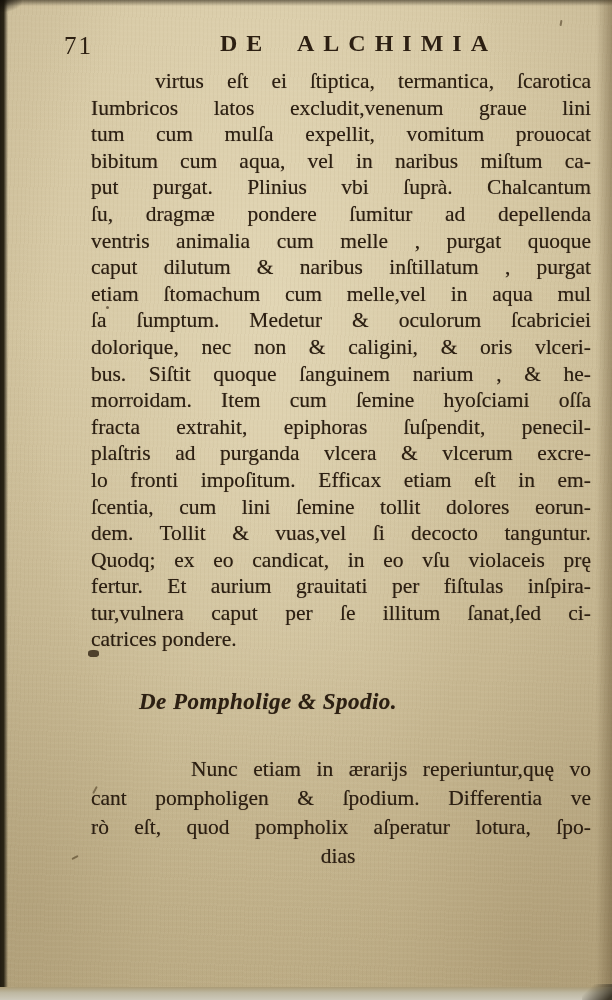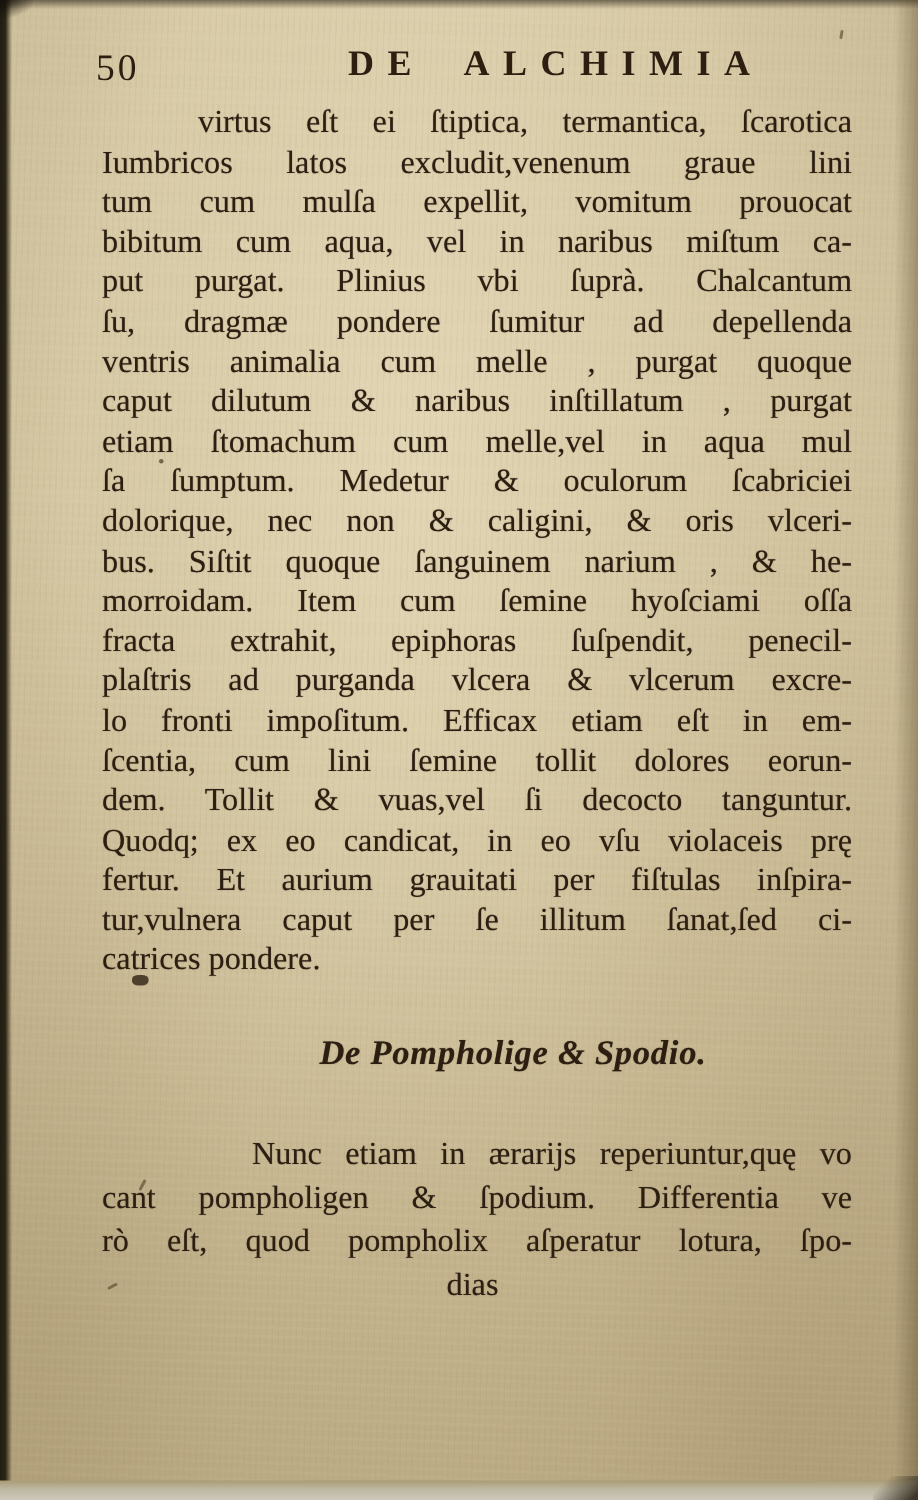--- a/index.html
+++ b/index.html
@@ -17,33 +17,33 @@
     background-image:
       repeating-linear-gradient(92deg, rgba(125,102,62,0.05) 0 1px, rgba(0,0,0,0) 1px 4px),
       repeating-linear-gradient(2deg, rgba(235,225,195,0.06) 0 2px, rgba(0,0,0,0) 2px 6px);
   }
   .vignette{
     position:absolute;inset:0;pointer-events:none;
     background:radial-gradient(ellipse at 48% 38%, rgba(0,0,0,0) 55%, rgba(88,68,38,0.14) 100%);
   }
   .header{position:absolute;top:28px;left:64px;right:28px;height:34px;color:#2c1f12;}
   .folio{position:absolute;left:0;top:4px;font-size:25px;letter-spacing:2px;}
-  .running-title{position:absolute;left:168px;top:2px;font-size:24px;letter-spacing:9px;word-spacing:12px;font-weight:600;}
+  .running-title{position:absolute;left:156px;top:2px;font-size:24px;letter-spacing:9px;word-spacing:12px;font-weight:600;}
   .textblock{
-    position:absolute;left:68px;top:68px;width:500px;
+    position:absolute;left:91px;top:68px;width:500px;
     font-size:21.5px;line-height:26.6px;color:#2c1f12;
     text-shadow:0 0 0.7px rgba(44,31,18,0.55);
   }
   .line{margin:0;text-align:justify;}
   .line.j{text-align-last:justify;}
   .ind1{text-indent:64px;}
   .ind2{text-indent:100px;}
   .heading{
     margin:34px 0 0 0;font-size:23px;line-height:30px;font-style:italic;font-weight:600;
-    text-align:center;text-indent:48px;letter-spacing:0.5px;
+    text-indent:48px;letter-spacing:0.5px;
   }
   .p2{line-height:29px;}
   .p2-first{margin-top:38px;}
   .catchword{margin:0;text-align:center;padding-right:6px;line-height:28px;}
   
   .edge-left{position:absolute;left:0;top:0;bottom:0;width:8px;
     background:linear-gradient(90deg,#221d12 0%,#2b2516 45%,rgba(43,37,22,0) 100%);}
   .edge-top{position:absolute;top:0;left:0;right:0;height:6px;
     background:linear-gradient(180deg,rgba(46,38,24,0.6),rgba(46,38,24,0));}
   .corner-tl{position:absolute;top:0;left:0;width:22px;height:12px;
@@ -65,21 +65,21 @@
 </style>
 </head>
 <body>
 
 <div class="scan">
 
   <div class="grain"></div>
   <div class="vignette"></div>
 
   <div class="header">
-    <span class="folio">50</span>
+    <span class="folio">71</span>
     <span class="running-title">DE ALCHIMIA</span>
   </div>
 
   <div class="textblock">
     <p class="line j ind1">virtus eſt ei ſtiptica, termantica, ſcarotica</p>
     <p class="line j">Iumbricos latos excludit,venenum graue lini</p>
     <p class="line j">tum cum mulſa expellit, vomitum prouocat</p>
     <p class="line j">bibitum cum aqua, vel in naribus miſtum ca-</p>
     <p class="line j">put purgat.  Plinius vbi ſuprà.  Chalcantum</p>
     <p class="line j">ſu, dragmæ pondere ſumitur ad depellenda</p>

